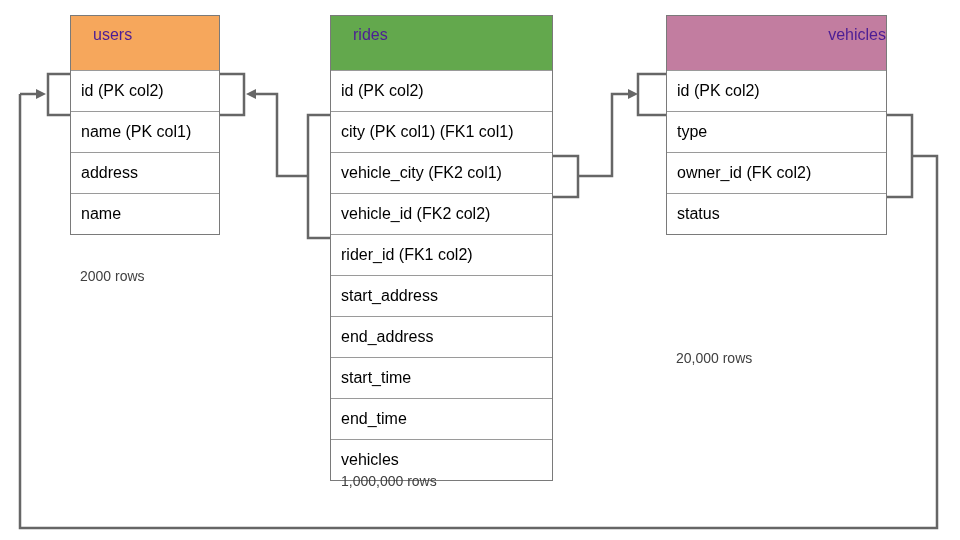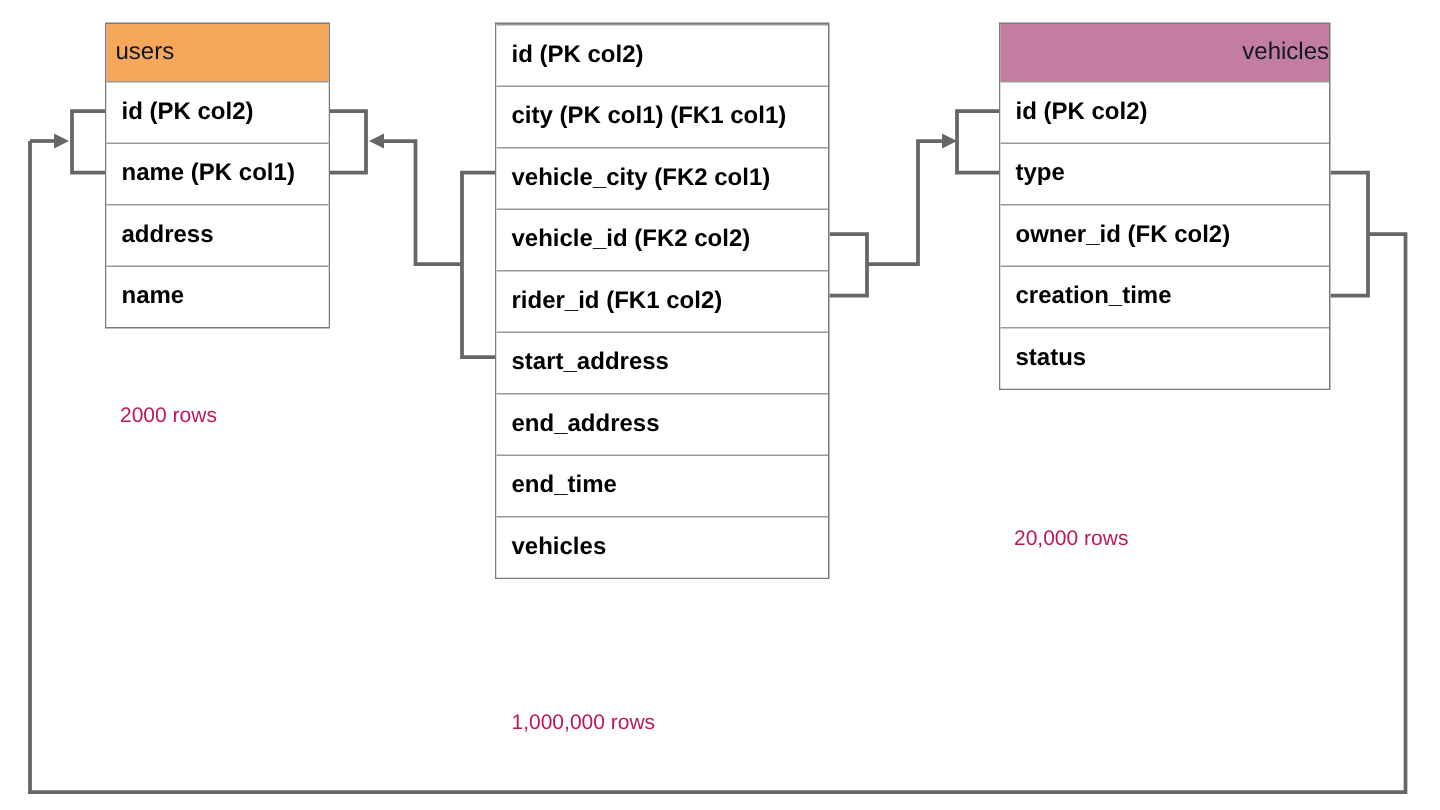--- a/index.html
+++ b/index.html
@@ -23,43 +23,42 @@
   }
   .db-table {
     position: absolute;
     z-index: 1;
     background: #ffffff;
     border: 1px solid #7a7a7a;
     box-sizing: border-box;
     color: #000000;
   }
   .thead {
-    height: 38px;
+    height: 54px;
     line-height: 38px;
-    padding-left: 6px;
+    padding-left: 22px;
     font-size: 16px;
-    color: #0f172a;
+    color: #4c1d95;
     box-sizing: border-box;
   }
   .trow {
     height: 40px;
     line-height: 40px;
     padding-left: 10px;
     font-size: 16px;
     border-top: 1px solid #9a9a9a;
     box-sizing: content-box;
     white-space: nowrap;
     background: #ffffff;
-    font-weight: bold;
   }
   .caption {
     position: absolute;
     z-index: 1;
     font-size: 14px;
-    color: #be185d;
+    color: #404040;
   }
   .connector {
     fill: none;
     stroke-width: 2.5;
     stroke-linejoin: miter;
   }
 </style>
 </head>
 <body>
 
@@ -93,35 +92,36 @@
   <div class="db-table" style="left:70px; top:15px; width:150px;">
     <div class="thead" style="background-color: rgb(246, 167, 92);">users</div>
     <div class="trow">id (PK col2)</div>
     <div class="trow">name (PK col1)</div>
     <div class="trow">address</div>
     <div class="trow">name</div>
   </div>
   <div class="caption" style="left:80px; top:268px;">2000 rows</div>
 
   <div class="db-table" style="left:330px; top:15px; width:223px;">
+    <div class="thead" style="background-color: rgb(99, 168, 77);">rides</div>
     <div class="trow">id (PK col2)</div>
     <div class="trow">city (PK col1) (FK1 col1)</div>
     <div class="trow">vehicle_city (FK2 col1)</div>
     <div class="trow">vehicle_id (FK2 col2)</div>
     <div class="trow">rider_id (FK1 col2)</div>
     <div class="trow">start_address</div>
     <div class="trow">end_address</div>
+    <div class="trow">start_time</div>
     <div class="trow">end_time</div>
     <div class="trow">vehicles</div>
   </div>
   <div class="caption" style="left:341px; top:473px;">1,000,000 rows</div>
 
   <div class="db-table" style="left:666px; top:15px; width:221px;">
     <div class="thead" style="background-color: rgb(194, 125, 160); text-align: right;">vehicles</div>
     <div class="trow">id (PK col2)</div>
     <div class="trow">type</div>
     <div class="trow">owner_id (FK col2)</div>
-    <div class="trow">creation_time</div>
     <div class="trow">status</div>
   </div>
   <div class="caption" style="left:676px; top:350px;">20,000 rows</div>
 
 </div>
 
 </body></html>

